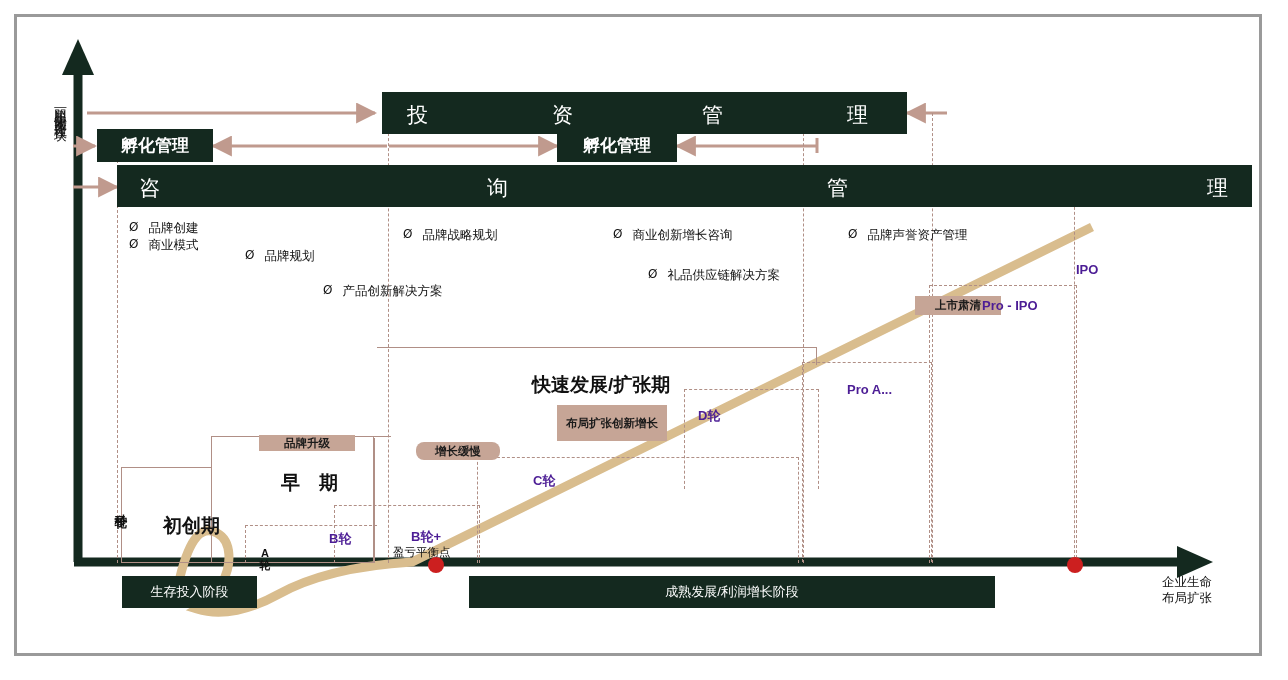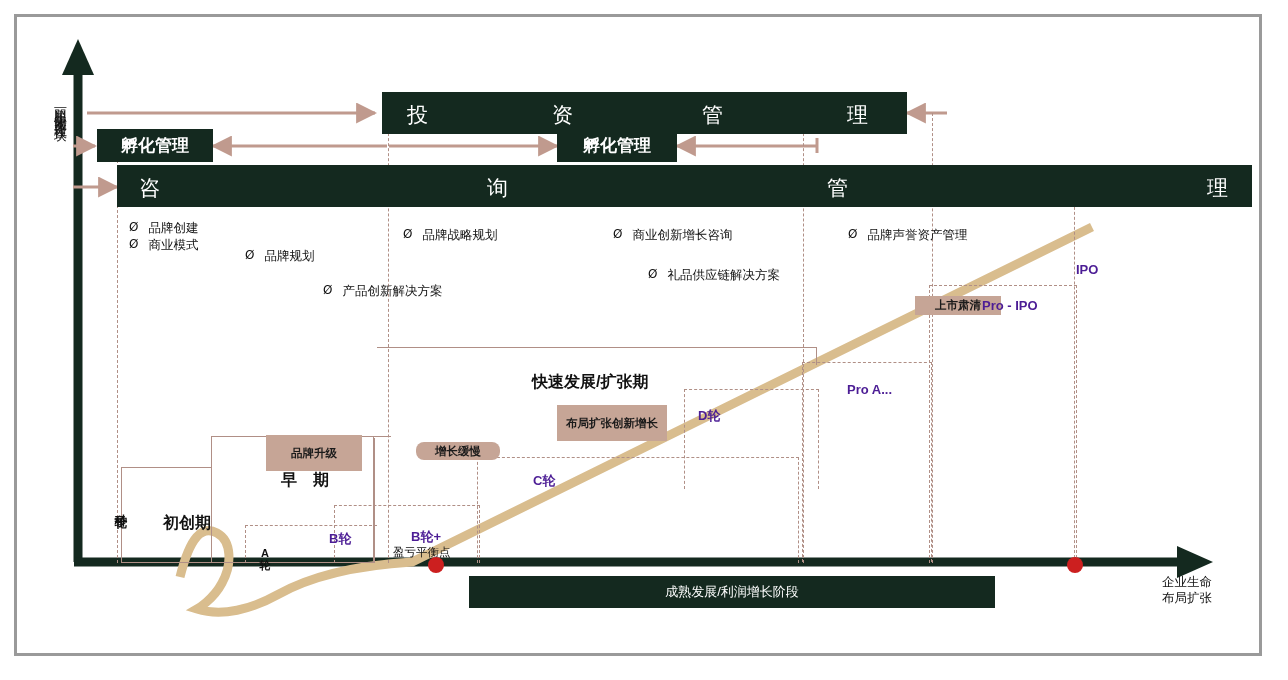--- a/index.html
+++ b/index.html
@@ -10,21 +10,21 @@
   .darkbar{background:#14291f;color:#ffffff;display:flex;align-items:center;}
   .darkbar span{display:block;}
   .big-cn{font-size:21px;font-weight:400;letter-spacing:1px;}
   .mid-cn{font-size:17px;font-weight:700;}
   .small-cn{font-size:12.5px;color:#111;}
   .tag{background:#c6a596;color:#1b1b1b;font-size:11.5px;font-weight:700;display:flex;align-items:center;justify-content:center;line-height:1.25;text-align:center;}
   .vlabel{writing-mode:vertical-rl;text-orientation:upright;font-size:13px;letter-spacing:3px;color:#111;line-height:1.05;}
   .bullet{display:flex;align-items:flex-start;font-size:12.5px;color:#111;white-space:nowrap;}
   .bullet .gl{font-family:"DejaVu Sans",sans-serif;font-size:12px;margin-right:10px;line-height:1.3;}
   .bullet .bt{line-height:1.3;}
-  .stage-lbl{font-size:16px;font-weight:700;color:#111;white-space:nowrap;}
+  .stage-lbl{font-size:19px;font-weight:700;color:#111;white-space:nowrap;}
   .round-lbl{font-size:13px;font-weight:700;color:#4c1d95;white-space:nowrap;}
   .tiny-lbl{font-size:11px;font-weight:700;color:#111;white-space:nowrap;}
   .solidbox{border:1.6px solid #b08f86;background:transparent;}
   .dashbox{border:1.5px dashed #b08f86;background:transparent;}
   .vdash{border-left:1.5px dashed #b08f86;}
   .hsolid{border-top:1.6px solid #b08f86;}
   .axis-lbl{font-size:12.5px;color:#111;line-height:1.25;white-space:nowrap;}
   .dot{background:#cc1f1f;border-radius:50%;}
   svg{display:block;overflow:visible;}
 </style>
@@ -149,21 +149,21 @@
     <div class="abs" style="left:799px;top:330px;width:0;height:18px;border-left:1.6px solid #b08f86;"></div>
 
     <div class="abs dashbox" style="left:460px;top:440px;width:322px;height:106px;border-bottom:none;"></div>
     <div class="abs dashbox" style="left:667px;top:372px;width:135px;height:100px;border-bottom:none;"></div>
     <div class="abs dashbox" style="left:785px;top:345px;width:130px;height:200px;border-bottom:none;"></div>
     <div class="abs dashbox" style="left:912px;top:268px;width:148px;height:278px;border-bottom:none;"></div>
 
     <div class="abs dashbox" style="left:228px;top:508px;width:132px;height:38px;border-bottom:none;border-right:none;"></div>
     <div class="abs dashbox" style="left:317px;top:488px;width:146px;height:58px;border-bottom:none;"></div>
 
-    <div class="abs tag" style="left:249px;top:418px;width:96px;height:36px;text-align:center;">
+    <div class="abs tag" style="left:242px;top:418px;width:96px;height:16px;text-align:center;">
       <span>品牌升级</span>
     </div>
     <div class="abs tag" style="left:399px;top:425px;width:84px;height:18px;border-radius:8px;">
       <span>增长缓慢</span>
     </div>
     <div class="abs tag" style="left:540px;top:388px;width:110px;height:36px;flex-direction:row;">
       <span>布局扩张</span>
       <span>创新增长</span>
     </div>
     <div class="abs tag" style="left:874px;top:279px;width:86px;height:19px;margin-left:24px;">
@@ -184,18 +184,21 @@
     <div class="abs small-cn" style="left:376px;top:528px;font-size:11.5px;">盈亏平衡点</div>
     <div class="abs round-lbl" style="left:516px;top:455px;">C轮</div>
     <div class="abs round-lbl" style="left:681px;top:390px;">D轮</div>
     <div class="abs round-lbl" style="left:830px;top:365px;">Pro A...</div>
     <div class="abs round-lbl" style="left:965px;top:281px;">Pro - IPO</div>
     <div class="abs round-lbl" style="left:1059px;top:245px;">IPO</div>
 
     <div class="abs dot" style="left:411px;top:540px;width:16px;height:16px;"></div>
     <div class="abs dot" style="left:1050px;top:540px;width:16px;height:16px;"></div>
 
+    <div class="abs darkbar" style="left:105px;top:559px;width:135px;height:32px;justify-content:center;">
+      <span style="font-size:13px;">生存投入阶段</span>
+    </div>
     <div class="abs darkbar" style="left:452px;top:559px;width:526px;height:32px;justify-content:center;">
       <span style="font-size:13px;">成熟发展/利润增长阶段</span>
     </div>
 
   </div>
 </div>
 
 </body></html>

